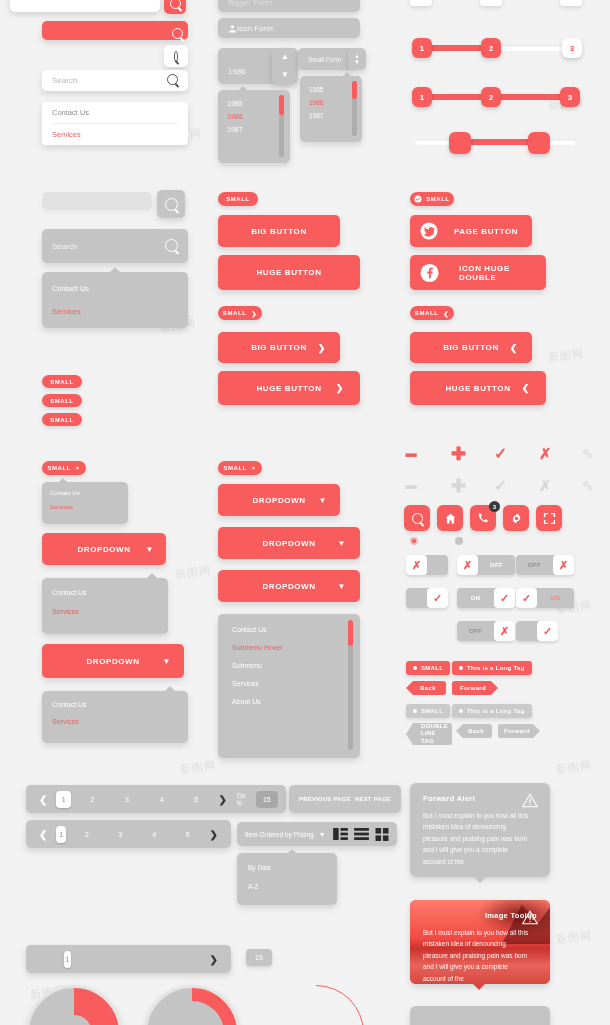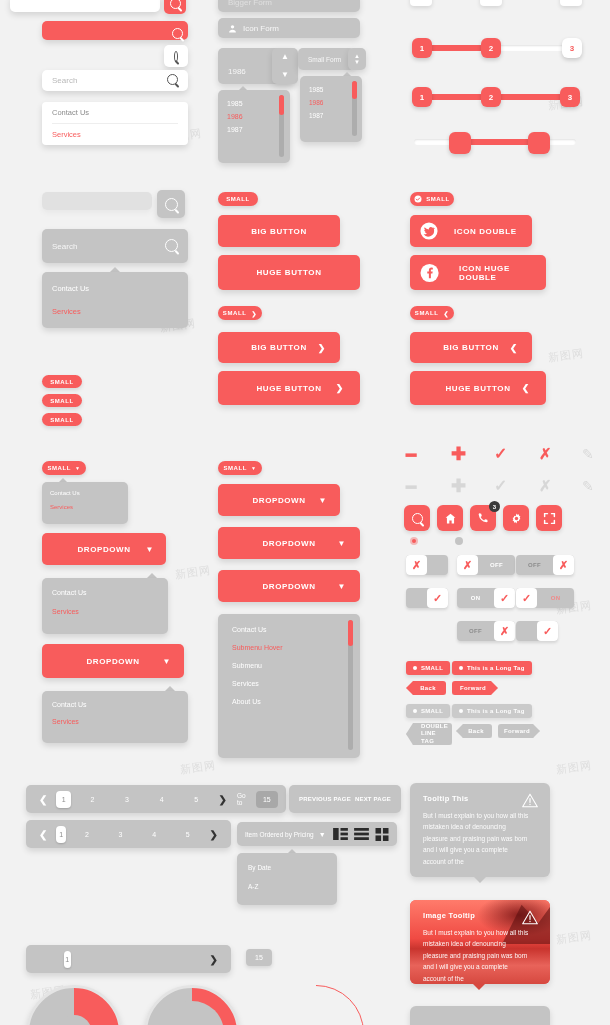--- a/index.html
+++ b/index.html
@@ -173,21 +173,21 @@
 </div>
 <div class="caret-up" style="left:165px;top:686px;"></div>
 <div class="listbox gray sh" style="left:42px;top:691px;width:146px;height:52px;padding:8px 10px;">
   <div class="row" style="font-size:7px;padding:2px 0;">Contact Us</div>
   <div class="row sv" style="font-size:7px;padding:8px 0 2px;">Services</div>
 </div>
 
 <div class="field gray sh" style="left:218px;top:-8px;width:142px;height:20px;">
   <span class="ph" style="opacity:.45;">Bigger Form</span>
 </div>
-<div class="field gray sh" style="left:218px;top:18px;width:142px;height:20px;gap:6px;">
+<div class="field gray sh" style="left:218px;top:18px;width:142px;height:20px;">
   <svg width="9" height="9" viewBox="0 0 16 16">
       <circle cx="8" cy="5" r="3" fill="#fff"></circle>
       <path d="M2 15c0-3.3 2.7-5 6-5s6 1.7 6 5z" fill="#fff"></path>
     </svg>
   <span class="ph">Icon Form</span>
 </div>
 
 <div class="field gray sh" style="left:218px;top:48px;width:76px;height:36px;align-items:flex-end;padding-bottom:8px;">
   <span class="ph">1986</span>
 </div>
@@ -295,21 +295,21 @@
       <circle cx="8" cy="8" r="7" fill="#fff"></circle>
       <path d="M4.5 8.2l2.3 2.3 4.6-4.6" stroke="#f85c5c" stroke-width="2" fill="none" stroke-linecap="round"></path>
     </svg>
   <span>SMALL</span>
 </div>
 <div class="btn red sh" style="left:410px;top:215px;width:122px;height:32px;font-size:8px;justify-content:flex-start;padding-left:10px;gap:16px;">
   <svg width="18" height="18" viewBox="0 0 20 20">
       <circle cx="10" cy="10" r="9.5" fill="#fff"></circle>
       <path d="M15.5 6.6c-.4.2-.85.33-1.3.4.47-.3.83-.75 1-1.3-.45.27-.94.46-1.45.56a2.3 2.3 0 00-3.92 2.1A6.5 6.5 0 015.1 5.95a2.3 2.3 0 00.71 3.07 2.2 2.2 0 01-1.04-.29v.03c0 1.12.78 2.05 1.83 2.26-.34.1-.7.1-1.04.04a2.3 2.3 0 002.15 1.6A4.6 4.6 0 014 13.6 6.5 6.5 0 0015.5 8.1v-.3c.44-.32.83-.73 1.13-1.2z" fill="#f85c5c"></path>
     </svg>
-  <span>ICON DOUBLE</span>
+  <span>PAGE BUTTON</span>
 </div>
 <div class="btn red sh" style="left:410px;top:255px;width:136px;height:35px;font-size:8px;justify-content:flex-start;padding-left:10px;gap:20px;">
   <svg width="20" height="20" viewBox="0 0 20 20">
       <circle cx="10" cy="10" r="9.5" fill="#fff"></circle>
       <path d="M11.4 10.5h1.6l.25-2h-1.85V7.2c0-.58.16-.97 1-.97h1.07V4.44A14 14 0 0011.9 4.36c-1.55 0-2.6.94-2.6 2.67v1.47H7.6v2h1.7v5.1h2.1z" fill="#f85c5c"></path>
     </svg>
   <span>ICON HUGE DOUBLE</span>
 </div>
 
 <div class="btn red pill sh-sm" style="left:410px;top:306px;width:44px;height:14px;font-size:6px;gap:5px;">
@@ -496,38 +496,38 @@
       <rect x="8" y="8" width="6" height="6" fill="#2b2b2b"></rect>
     </svg>
 </div>
 <div class="caret-up" style="left:287px;top:849px;"></div>
 <div class="listbox gray sh" style="left:237px;top:853px;width:100px;height:52px;padding:9px 11px;">
   <div class="row" style="font-size:6.5px;padding:2px 0;">By Date</div>
   <div class="row" style="font-size:6.5px;padding:10px 0 2px;">A-Z</div>
 </div>
 
 <div class="tip gray sh" style="left:410px;top:783px;width:140px;height:94px;">
-  <div class="ttl">Tooltip This</div>
+  <div class="ttl">Forward Alert</div>
   <div class="bd" style="width:108px;">But I must explain to you how all this mistaken idea of denouncing pleasure and praising pain was born and I will give you a complete account of the</div>
   <svg class="warn" viewBox="0 0 24 22">
       <path d="M12 1.5L23 20.5H1z" fill="none" stroke="#fff" stroke-width="1.6" stroke-linejoin="round"></path>
       <rect x="11.1" y="7.5" width="1.8" height="7" fill="#fff"></rect>
       <rect x="11.1" y="16" width="1.8" height="1.9" fill="#fff"></rect>
     </svg>
   <div class="tail" style="border-top:6px solid #c4c4c4;"></div>
 </div>
 
 <div class="tip sh" style="left:410px;top:900px;width:140px;height:84px;overflow:hidden;background:#f85c5c;">
   <div class="abs" style="inset:0;background:
          radial-gradient(ellipse 60px 30px at 78% 18%, rgba(120,20,20,.85), transparent 70%),
          linear-gradient(#ff7b6b 0%, #f04a43 46%, #c9342e 58%, #e8635a 78%, #d6483f 100%);"></div>
   <div class="abs" style="left:78px;top:-4px;width:70px;height:48px;background:rgba(90,15,15,.55);
          clip-path:polygon(20% 100%, 48% 18%, 72% 56%, 100% 0, 100% 100%);"></div>
   <div class="abs" style="position:absolute;inset:0;padding:11px 13px;">
-    <div class="ttl" style="font-size:7.5px;font-weight:bold;color:#fff;margin-bottom:7px;">Image Tooltip</div>
+    <div class="ttl" style="font-size:7.5px;font-weight:bold;color:#fff;margin-bottom:7px;text-align:right;">Image Tooltip</div>
     <div class="bd" style="font-size:6.5px;line-height:1.75;color:#fff;width:108px;">But I must explain to you how all this mistaken idea of denouncing pleasure and praising pain was born and I will give you a complete account of the</div>
   </div>
   <svg class="warn" viewBox="0 0 24 22">
       <path d="M12 1.5L23 20.5H1z" fill="none" stroke="#fff" stroke-width="1.6" stroke-linejoin="round"></path>
       <rect x="11.1" y="7.5" width="1.8" height="7" fill="#fff"></rect>
       <rect x="11.1" y="16" width="1.8" height="1.9" fill="#fff"></rect>
     </svg>
 </div>
 <div class="abs" style="left:473px;top:984px;width:0;height:0;border-left:6px solid transparent;border-right:6px solid transparent;border-top:6px solid #d6483f;"></div>
 

